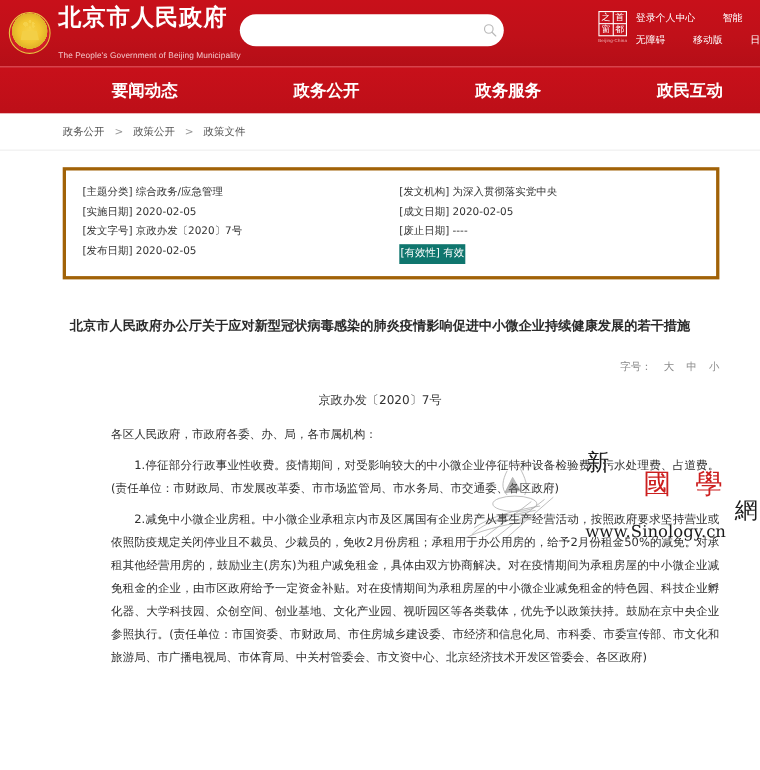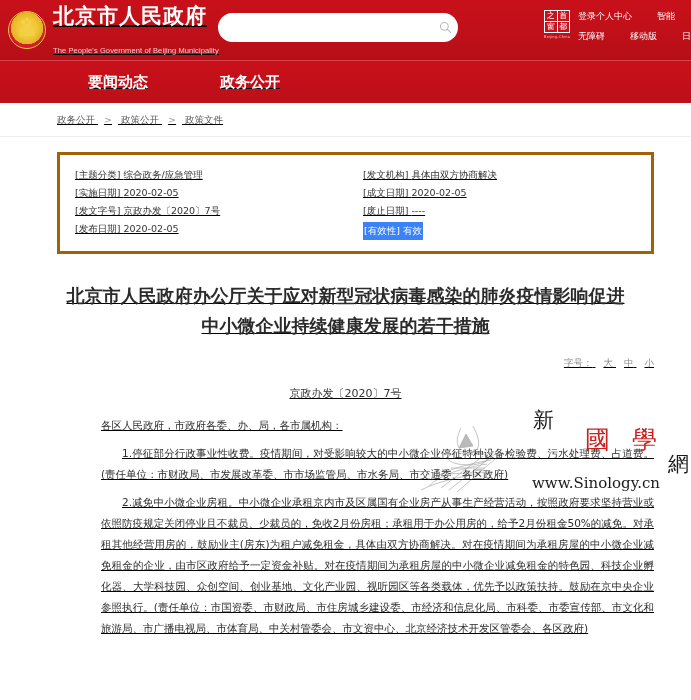--- a/index.html
+++ b/index.html
@@ -2,21 +2,21 @@
 <html><head>
 <meta charset="utf-8">
 <style>
   * { box-sizing: border-box; margin: 0; padding: 0; }
   html, body {
     width: 691px; height: 700px;
     overflow: hidden;
     background: #ffffff;
     font-family: "Liberation Sans", "DejaVu Sans", sans-serif;
   }
-  .page { position: relative; width: 691px; height: 500px; background:#fff;text-decoration:underline; }
+  .page { position: relative; width: 691px; height: 500px; background:#fff; }
 
   
   .header {
     position: relative;
     height: 60px;
     background: linear-gradient(180deg,#c8101a 0%, #c01019 55%, #b50e17 100%);
     display: flex; align-items: center;
     padding: 0 8px;
     overflow: hidden;
   }
@@ -93,21 +93,22 @@
     color:#ffffff; font-size:9px; text-decoration:none; white-space:nowrap;
     font-family:"DejaVu Sans","Liberation Sans",sans-serif;
   }
 
   
   .nav {
     height: 43px;
     background: linear-gradient(180deg,#c8101a 0%, #bd0f18 100%);
     border-top: 1px solid #d8424b;
     display:flex; align-items:center;
-    padding-left: 52px;
+    padding-left: 68px;
+    gap: 38px;
   }
   .nav a {
     color:#ffffff; text-decoration:none;
     font-size: 15px; font-weight: 700;
     width: 132px; text-align:center;
     font-family:"DejaVu Sans","Liberation Sans",sans-serif;
   }
 
   
   .crumb {
@@ -125,28 +126,28 @@
     border: 3px solid #a16207;
     padding: 11px 0 11px 15px;
     display:flex;
   }
   .meta-col { width: 50%; }
   .meta-row {
     font-size: 9.5px; color:#333; line-height: 18px; white-space:nowrap;
     font-family:"DejaVu Sans","Liberation Sans",sans-serif;
   }
   .meta-row .k { color:#333; }
-  .meta-row.sel { display:inline-block; background:#3b82f6; color:#fff; padding:0 1px; }
+  .meta-row.sel { display:inline-block; background:#0f766e; color:#fff; padding:0 1px; }
   .meta-row.sel .k { color:#fff; }
 
   
   .doc-title {
     margin: 27px 62px 16px 62px;
     text-align:center;
-    font-size: 18px;
+    font-size: 12px;
     font-weight: 700;
     line-height: 30px;
     color: #2b2b2b;
     font-family:"DejaVu Sans","Liberation Sans",sans-serif;
   }
 
   
   .fontsize {
     margin: 13px 37px 12px 0;
     text-align: right;
@@ -235,38 +236,40 @@
           <a href="#">移动版</a>
           <a href="#">日</a>
         </div>
       </div>
     </div>
   </div>
 
   <div class="nav">
     <a href="#">要闻动态</a>
     <a href="#">政务公开</a>
+    <a href="#">政务服务</a>
+    <a href="#">政民互动</a>
   </div>
 
   <div class="crumb">
     <a href="#">政务公开</a>
     <span class="sep">&gt;</span>
     <a href="#">政策公开</a>
     <span class="sep">&gt;</span>
     <a href="#">政策文件</a>
   </div>
 
   <div class="meta">
     <div class="meta-col">
         <div class="meta-row"><span class="k">[主题分类] </span><span>综合政务/应急管理</span></div>
         <div class="meta-row"><span class="k">[实施日期] </span><span>2020-02-05</span></div>
         <div class="meta-row"><span class="k">[发文字号] </span><span>京政办发〔2020〕7号</span></div>
         <div class="meta-row"><span class="k">[发布日期] </span><span>2020-02-05</span></div>
       </div>
-    <div class="meta-col"><div class="meta-row"><span class="k">[发文机构] </span><span>具体由双方协商解决</span></div><div class="meta-row"><span class="k">[成文日期] </span><span>2020-02-05</span></div><div class="meta-row"><span class="k">[废止日期] </span><span>----</span></div><div class="meta-row sel"><span class="k">[有效性] </span><span>有效</span></div></div>
+    <div class="meta-col"><div class="meta-row"><span class="k">[发文机构] </span><span>为深入贯彻落实党中央</span></div><div class="meta-row"><span class="k">[成文日期] </span><span>2020-02-05</span></div><div class="meta-row"><span class="k">[废止日期] </span><span>----</span></div><div class="meta-row sel"><span class="k">[有效性] </span><span>有效</span></div></div>
   </div>
 
   <div class="doc-title">北京市人民政府办公厅关于应对新型冠状病毒感染的肺炎疫情影响促进中小微企业持续健康发展的若干措施</div>
 
   <div class="fontsize">
     <span>字号：</span>
     <a href="#">大</a>
     <a href="#">中</a>
     <a href="#">小</a>
   </div>

